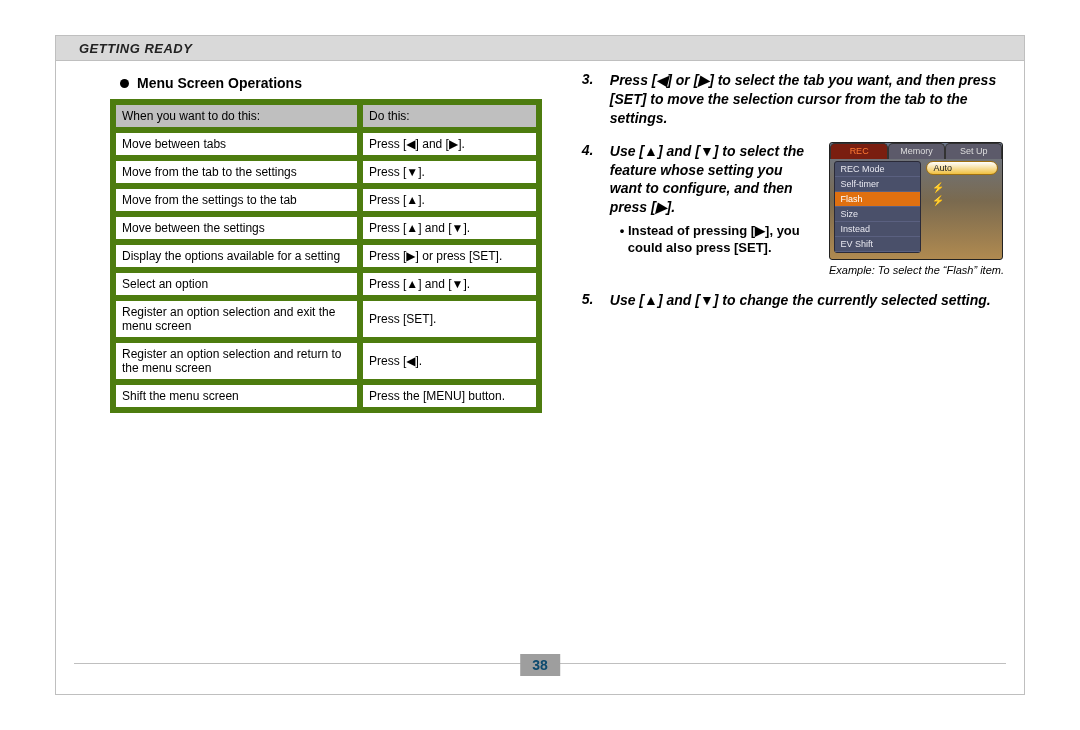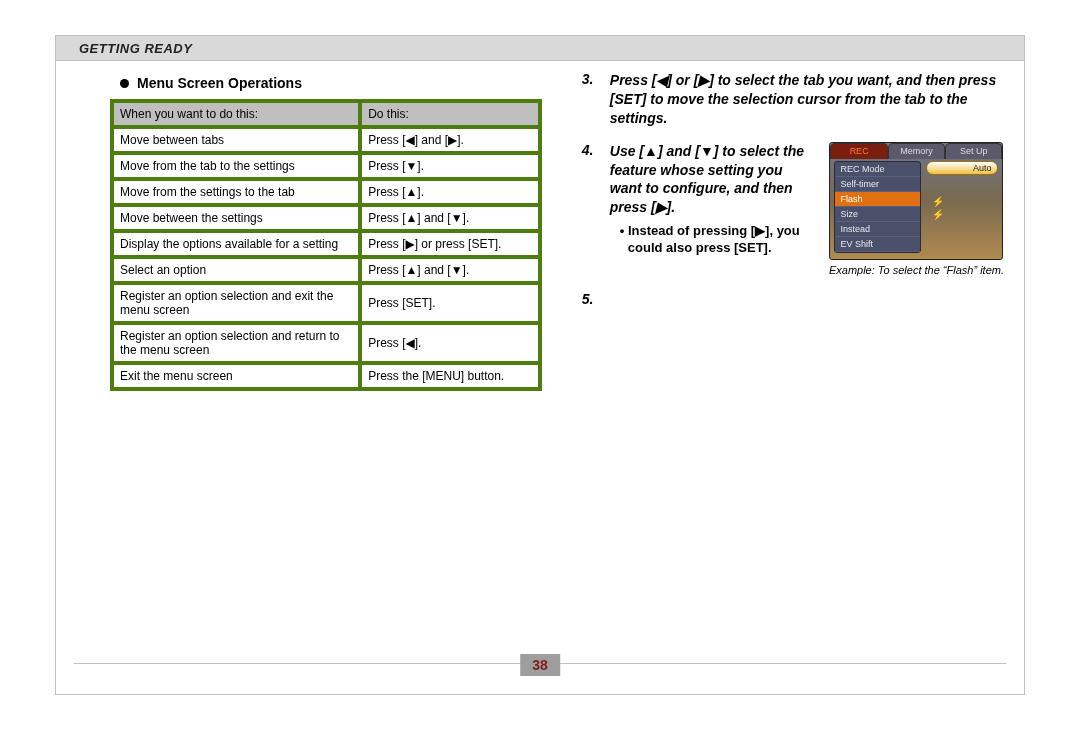--- a/index.html
+++ b/index.html
@@ -47,21 +47,21 @@
     width:9px;height:9px;border-radius:50%;
     background:#000;display:inline-block;
   }
 
   table.ops{
     border-collapse:collapse;
     width:100%;
     font-size:12px;
   }
   table.ops th,table.ops td{
-    border:4px solid #4d7c0f;
+    border:6px solid #4d7c0f;
     text-align:left;
     padding:4px 6px;
     vertical-align:middle;
   }
   table.ops th{
     background:#bfbfbf;
     font-weight:normal;
   }
   table.ops td.col-b{width:42%;}
 
@@ -108,40 +108,40 @@
   }
   .cam .menu .item.sel{background:#e07010;color:#fff;}
   .cam .side{
     position:absolute;right:4px;top:18px;
     width:72px;
   }
   .cam .side .opt{
     font-size:9px;color:#222;
     background:linear-gradient(#fff,#f0c040);
     border:1px solid #a07010;border-radius:8px;
-    padding:1px 6px;margin-bottom:20px;text-align:right;
+    padding:1px 6px;margin-bottom:6px;
   }
   .cam .side .iconrow{
     font-size:10px;color:#f0f0ff;padding:1px 6px;
   }
   .cam-caption{
     font-size:11px;font-style:italic;text-align:center;
     margin-top:4px;line-height:1.2;
   }
   .cam-block{display:flex;flex-direction:column;align-items:center;}
 
   
   .footer-line{
     position:absolute;left:18px;right:18px;bottom:30px;
     border-top:1px solid #bfbfbf;
   }
   .page-num{
     position:absolute;left:50%;bottom:18px;
     transform:translateX(-50%);
-    background:#9e9e9e;color:#7f1d1d;
+    background:#9e9e9e;color:#0c4a6e;
     font-size:14px;font-weight:bold;
     padding:3px 12px;
   }
 </style>
 </head>
 <body>
 
 <div class="page">
   <div class="header-bar">GETTING READY</div>
 
@@ -186,21 +186,21 @@
             </tr>
           <tr>
               <td>Register an option selection and exit the menu screen</td>
               <td class="col-b">Press [SET].</td>
             </tr>
           <tr>
               <td>Register an option selection and return to the menu screen</td>
               <td class="col-b">Press [◀].</td>
             </tr>
           <tr>
-              <td>Exit the menu screen</td>
+              <td>Shift the menu screen</td>
               <td class="col-b">Press the [MENU] button.</td>
             </tr>
         </tbody>
       </table>
     </div>
 
     <div class="col-right">
       <ol class="steps">
         <li>
           <span class="num">3.</span>
@@ -233,20 +233,21 @@
                   <div class="iconrow">⚡</div>
                   <div class="iconrow">⚡</div>
                 </div>
               </div>
               <div class="cam-caption">Example: To select the “Flash” item.</div>
             </div>
           </div>
         </li>
         <li>
           <span class="num">5.</span>
+          <span class="txt">Use [▲] and [▼] to change the currently selected setting.</span>
         </li>
       </ol>
     </div>
   </div>
 
   <div class="footer-line"></div>
   <div class="page-num">38</div>
 </div>
 
 </body></html>

